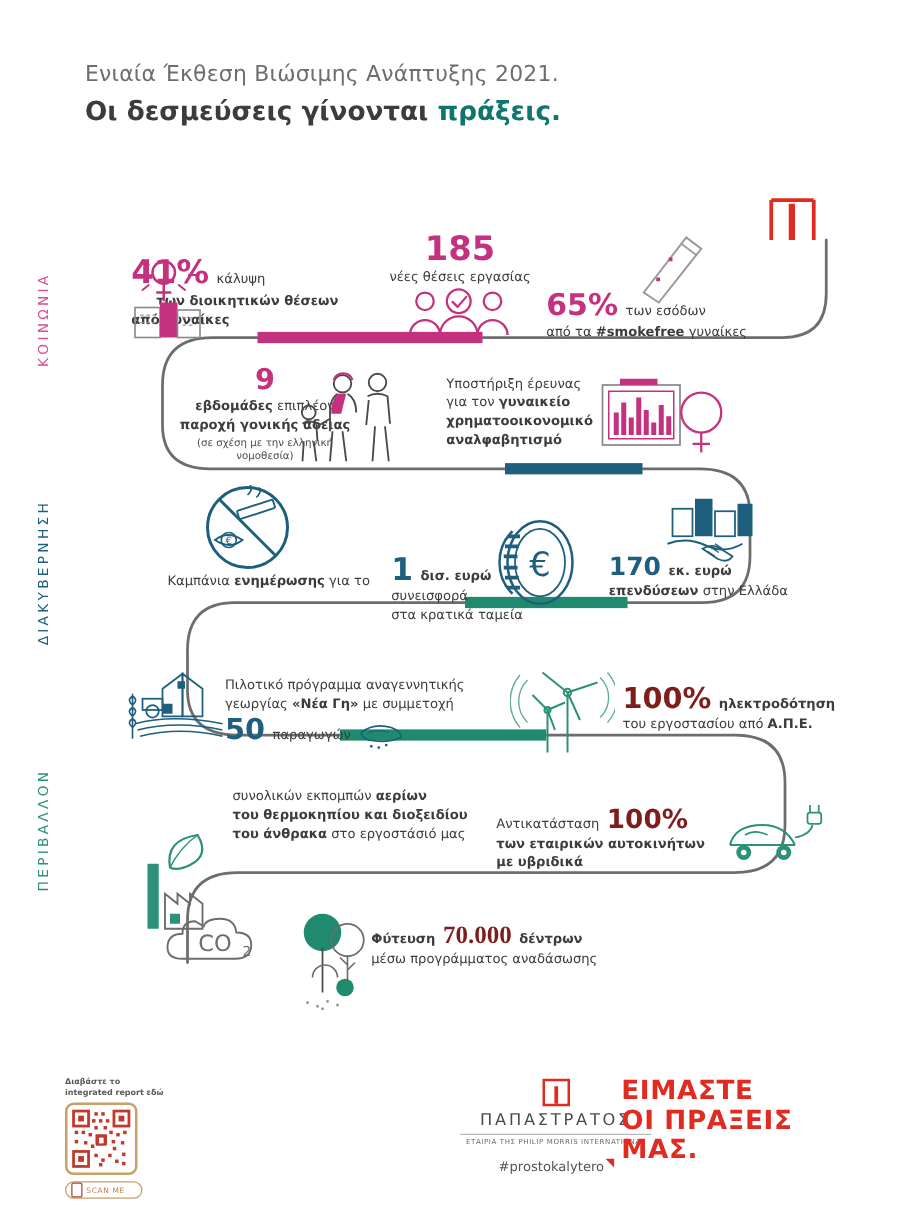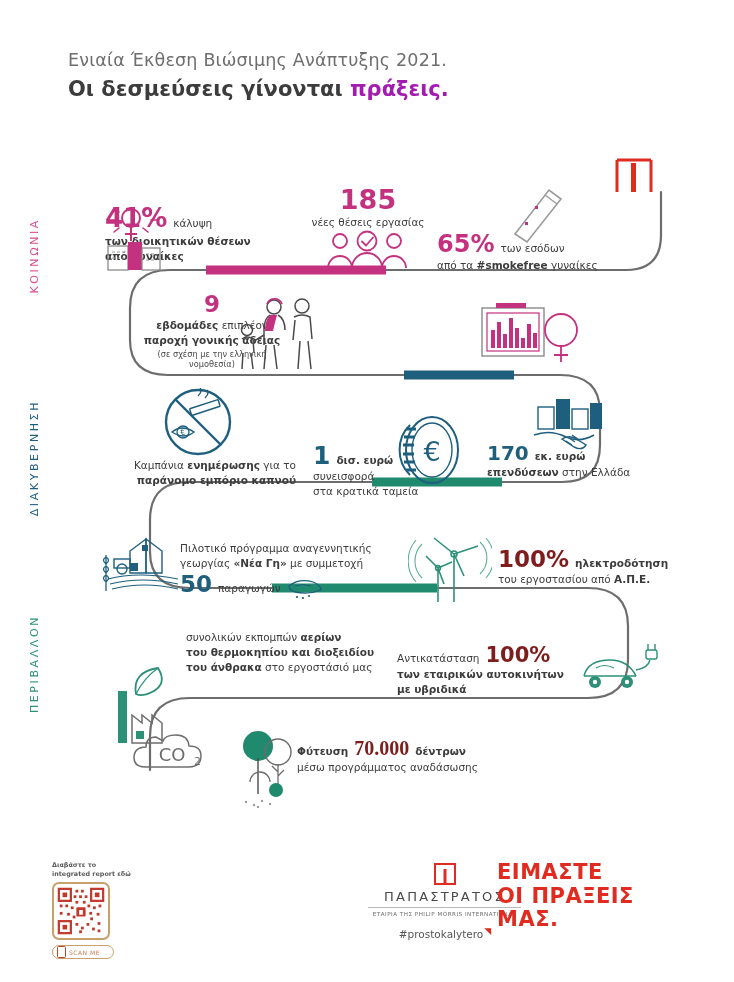--- a/index.html
+++ b/index.html
@@ -7,21 +7,21 @@
     width:734px;height:982px;position:relative;overflow:hidden;
     font-family:"DejaVu Sans","Liberation Sans",sans-serif;
     color:#3c3c3c;
   }
   .page{position:absolute;inset:0;}
 
   
   .header{position:absolute;left:68px;top:50px;width:600px;}
   .hdr-line1{font-size:17.5px;color:#6e6e6e;letter-spacing:.2px;white-space:nowrap;}
   .hdr-line2{font-size:21px;font-weight:bold;color:#3c3c3c;margin-top:7px;white-space:nowrap;}
-  .hdr-line2 .red{color:#a21caf;}
+  .hdr-line2 .red{color:#0f766e;}
 
   
   .vlabel{
     position:absolute;writing-mode:vertical-rl;transform:rotate(180deg);
     font-size:11px;letter-spacing:2.6px;font-weight:normal;white-space:nowrap;
   }
   .vlabel.society{left:28px;top:218px;color:#d94f90;}
   .vlabel.governance{left:28px;top:400px;color:#1e5f7e;}
   .vlabel.environment{left:28px;top:615px;color:#2c9179;}
 
@@ -101,21 +101,21 @@
     <rect x="404" y="240.5" width="110" height="9" fill="#1e5f7e"></rect>
     <rect x="372" y="347.5" width="130" height="9" fill="#1f8a6d"></rect>
     <rect x="272" y="453.5" width="165" height="9" fill="#1f8a6d"></rect>
   </svg>
 
   <div class="blk pink" style="left:105px;top:205px;width:200px;">
     <div class="row">
       <span class="num" style="font-size:26px;">41%</span>
       <span class="txt">κάλυψη</span>
     </div>
-    <div class="txt" style="margin-top:3px;"><b>των διοικητικών θέσεων</b></div>
+    <div class="txt" style="margin-top:3px;margin-left:20px;"><b>των διοικητικών θέσεων</b></div>
     <div class="txt"><b>από γυναίκες</b></div>
   </div>
 
   <svg class="icon" style="left:100px;top:198px;" width="66" height="76" viewBox="0 0 66 76">
     <circle cx="31" cy="20" r="9" fill="none" stroke="#c4317f" stroke-width="2"></circle>
     <path d="M31,29 L31,43 M25,36 L37,36" stroke="#c4317f" stroke-width="2" fill="none"></path>
     <g stroke="#c4317f" stroke-width="1.6" stroke-linecap="round">
       <path d="M14,10 L19,14"></path>
         <path d="M48,10 L43,14"></path>
         <path d="M9,22 L15,22"></path>
@@ -174,20 +174,28 @@
     <path d="M35,9 a8,8 0 0 1 15,0" fill="none" stroke="#c4317f" stroke-width="1.8"></path>
     <path d="M38,20 q-6,4 -6,14 l0,16 M46,20 q7,4 7,15" fill="none" stroke="#4a4a4a" stroke-width="1.5"></path>
     <path d="M38,20 q-5,5 -5,16 l8,0 q2,-9 4,-16 z" fill="#c4317f"></path>
     <path d="M34,50 l-2,24 M42,50 l3,24" fill="none" stroke="#4a4a4a" stroke-width="1.5"></path>
     <circle cx="70" cy="11" r="7" fill="none" stroke="#4a4a4a" stroke-width="1.5"></circle>
     <path d="M62,22 q8,-4 16,0 l2,22 M63,25 l-2,20 M68,46 l-2,28 M76,46 l3,28" fill="none" stroke="#4a4a4a" stroke-width="1.5"></path>
     <circle cx="15" cy="35" r="5.5" fill="none" stroke="#4a4a4a" stroke-width="1.5"></circle>
     <path d="M10,44 q5,-4 11,0 l1,14 M11,58 l-1,16 M19,58 l2,16 M22,46 l10,-6" fill="none" stroke="#4a4a4a" stroke-width="1.5"></path>
   </svg>
 
+  <div class="blk" style="left:357px;top:300px;width:125px;">
+    <div class="txt">Υποστήριξη έρευνας</div>
+    <div class="txt">
+      <span>για τον </span><b>γυναικείο</b>
+    </div>
+    <div class="txt"><b>χρηματοοικονομικό</b></div>
+    <div class="txt"><b>αναλφαβητισμό</b></div>
+  </div>
   <svg class="icon" style="left:478px;top:300px;" width="110" height="80" viewBox="0 0 110 80">
     <rect x="4" y="8" width="62" height="48" fill="none" stroke="#8a8a8a" stroke-width="1.4"></rect>
     <rect x="9" y="13" width="52" height="38" fill="none" stroke="#c4317f" stroke-width="1.2"></rect>
     <g fill="#c4317f">
       <rect x="13" y="30" width="4" height="18"></rect>
         <rect x="19" y="22" width="4" height="26"></rect>
       <rect x="25" y="34" width="4" height="14"></rect>
         <rect x="31" y="18" width="4" height="30"></rect>
       <rect x="37" y="28" width="4" height="20"></rect>
         <rect x="43" y="38" width="4" height="10"></rect>
@@ -196,21 +204,20 @@
     </g>
     <rect x="18" y="3" width="30" height="5" fill="#c4317f"></rect>
     <circle cx="83" cy="30" r="16" fill="none" stroke="#c4317f" stroke-width="1.8"></circle>
     <path d="M83,46 L83,62 M76,55 L90,55" stroke="#c4317f" stroke-width="1.8" fill="none"></path>
   </svg>
 
   <div class="blk center" style="left:96px;top:458px;width:200px;text-align:right;">
     <div class="txt">
       <span>Καμπάνια </span><b>ενημέρωσης</b><span> για το</span>
     </div>
-    <div class="txt"><b>παράνομο εμπόριο καπνού</b></div>
   </div>
   <svg class="icon" style="left:150px;top:388px;" width="96" height="72" viewBox="0 0 96 72">
     <circle cx="48" cy="34" r="32" fill="none" stroke="#1e5f7e" stroke-width="2.4"></circle>
     <line x1="25" y1="11" x2="71" y2="57" stroke="#1e5f7e" stroke-width="2.4"></line>
     <rect x="40" y="16" width="30" height="7" rx="1" fill="none" stroke="#1e5f7e" stroke-width="1.5" transform="rotate(-18 55 20)"></rect>
     <path d="M48,8 q5,-5 2,-8 M55,10 q5,-5 2,-8" fill="none" stroke="#1e5f7e" stroke-width="1.3"></path>
     <path d="M22,44 q10,-8 22,0 q-10,8 -22,0 z" fill="none" stroke="#1e5f7e" stroke-width="1.5"></path>
     <circle cx="33" cy="44" r="6" fill="none" stroke="#1e5f7e" stroke-width="1.3"></circle>
     <text x="33" y="47" font-size="8" fill="#1e5f7e" text-anchor="middle" font-family="DejaVu Sans, sans-serif">€</text>
   </svg>

